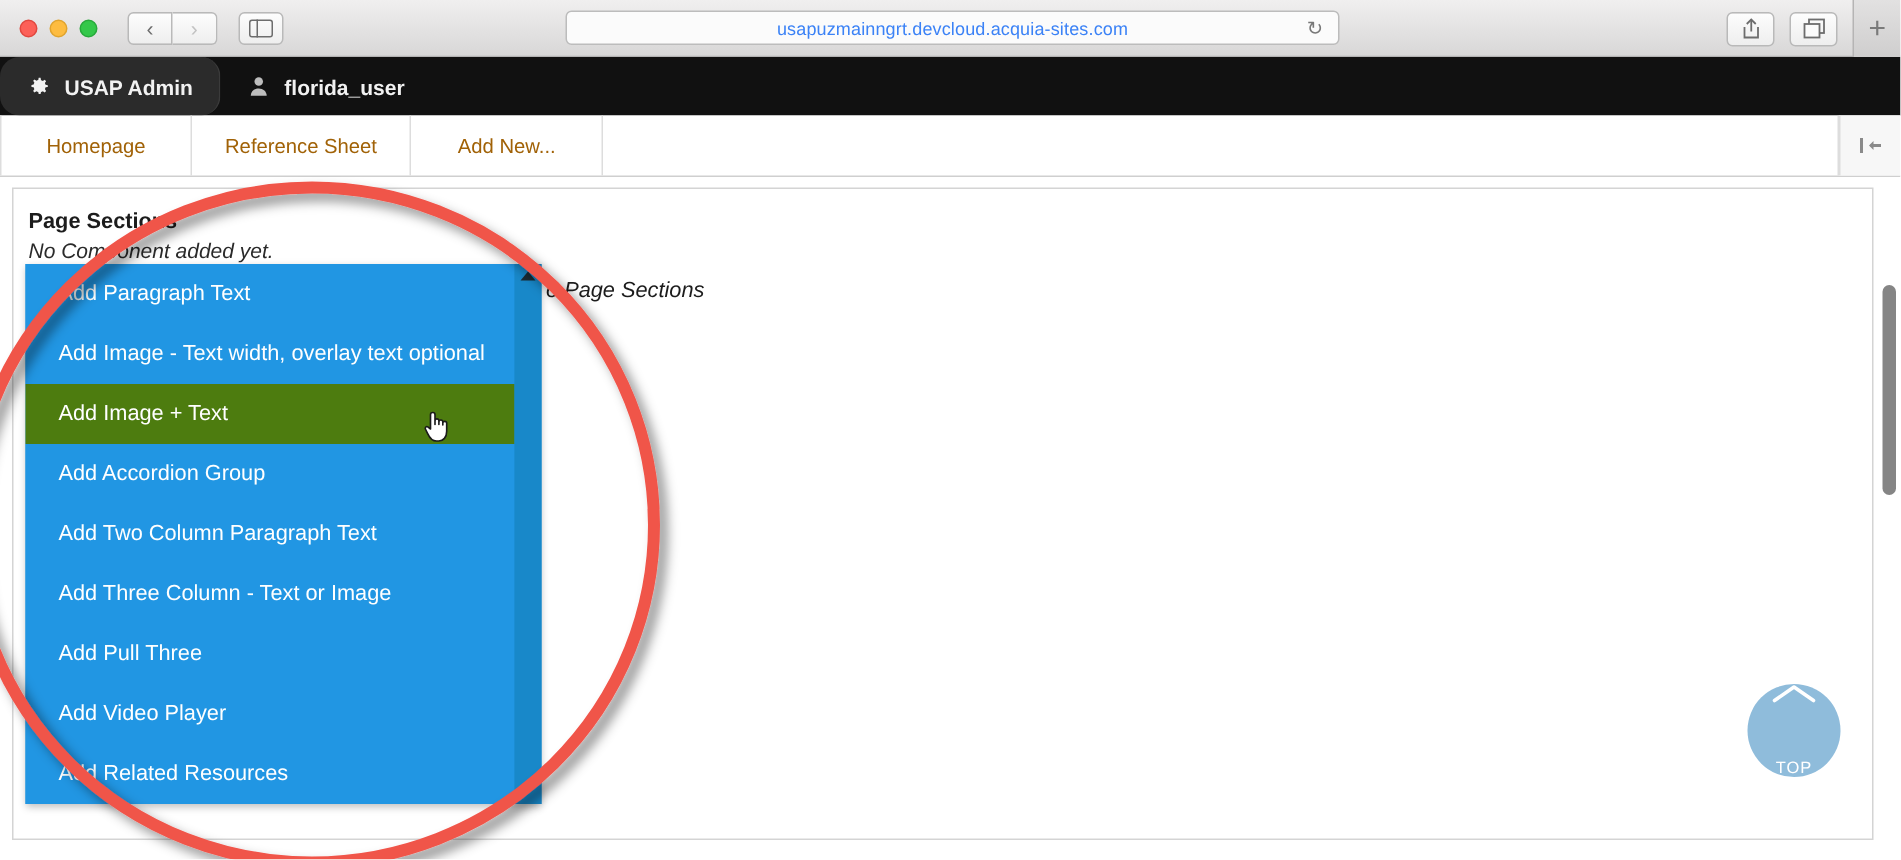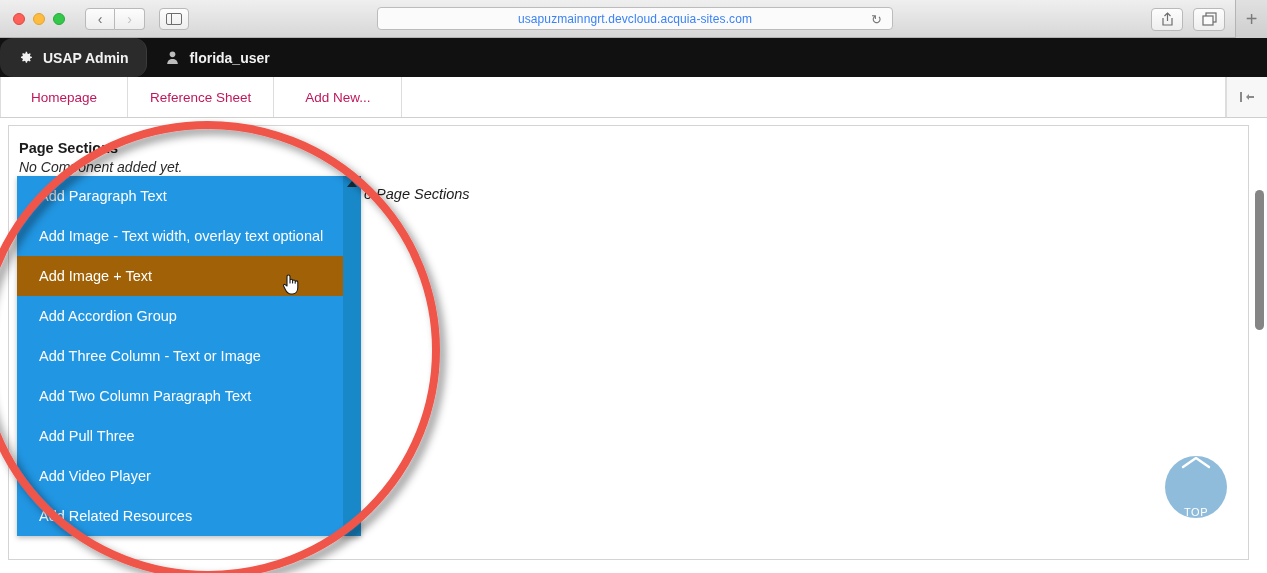--- a/index.html
+++ b/index.html
@@ -160,21 +160,21 @@
     display: flex;
     align-items: stretch;
   }
   .tab {
     display: flex;
     align-items: center;
     justify-content: center;
     min-width: 128px;
     padding: 0 22px;
     font-size: 13.5px;
-    color: #be185d;
+    color: #a16207;
     border-right: 1px solid #dddddd;
   }
   .tab:first-child { border-left: 1px solid #dddddd; }
   .tab-filler { flex: 1; border-right: 1px solid #dddddd; }
 
   .toolbar-toggle {
     width: 41px;
     display: flex;
     align-items: center;
     justify-content: center;
@@ -236,21 +236,21 @@
   .dd-item {
     height: 40px;
     display: flex;
     align-items: center;
     padding-left: 22px;
     font-size: 14.5px;
     color: #ffffff;
     background: #2196e3;
     white-space: nowrap;
   }
-  .dd-item.selected { background: #a16207; }
+  .dd-item.selected { background: #4d7c0f; }
 
   .dd-scrollbar {
     width: 18px;
     height: 100%;
     background: #1888c9;
     position: relative;
   }
   .dd-arrow-up {
     position: absolute;
     top: 5px; left: 50%;
@@ -394,22 +394,22 @@
     <div class="section-empty">No Component added yet.</div>
 
     <div class="behind-label">o Page Sections</div>
 
     <div class="dropdown">
       <div class="dropdown-list">
         <div class="dd-item">Add Paragraph Text</div>
         <div class="dd-item">Add Image - Text width, overlay text optional</div>
         <div class="dd-item selected">Add Image + Text</div>
         <div class="dd-item">Add Accordion Group</div>
+        <div class="dd-item">Add Two Column Paragraph Text</div>
         <div class="dd-item">Add Three Column - Text or Image</div>
-        <div class="dd-item">Add Two Column Paragraph Text</div>
         <div class="dd-item">Add Pull Three</div>
         <div class="dd-item">Add Video Player</div>
         <div class="dd-item">Add Related Resources</div>
       </div>
       <div class="dd-scrollbar">
         <span class="dd-arrow-up"></span>
       </div>
     </div>
 
     <div class="top-button">

